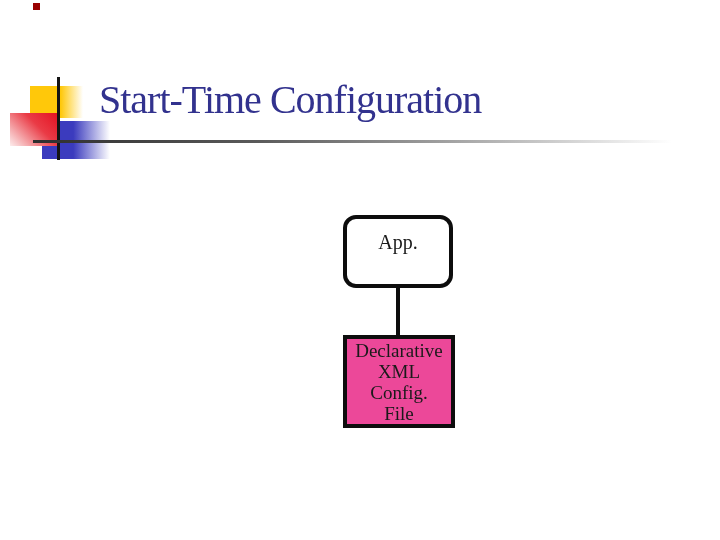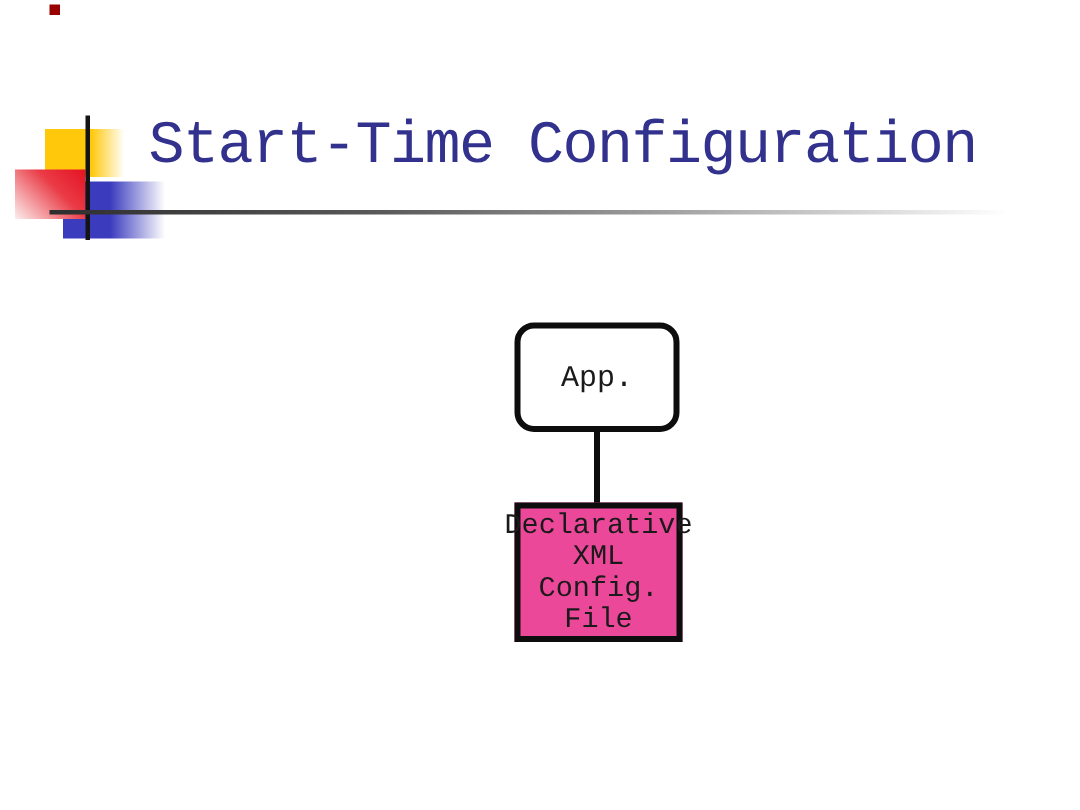--- a/index.html
+++ b/index.html
@@ -1,21 +1,21 @@
 <!DOCTYPE html>
 <html><head>
 <meta charset="utf-8">
 <style>
   html,body{margin:0;padding:0;background:#ffffff;}
   .slide{
     position:relative;
     width:720px;height:540px;
     background:#ffffff;
     overflow:hidden;
-    font-family:Liberation Mono, monospace;
+    font-family:Liberation Serif, serif;
   }
   
   .corner-accent{
     position:absolute;left:33px;top:3px;width:7px;height:7px;
     background:#990000;
   }
   
   .deco-yellow{
     position:absolute;left:30px;top:86px;width:53px;height:32px;
     background:linear-gradient(90deg,#FFC80A 0%,#FFC80A 58%,rgba(255,200,10,0) 100%);
@@ -50,21 +50,21 @@
   
   .connector{
     position:absolute;left:396px;top:284px;width:4px;height:55px;
     background:#0D0D0D;z-index:1;
   }
   .app-box{
     position:absolute;left:343px;top:215px;width:110px;height:73px;
     box-sizing:border-box;
     border:4px solid #0D0D0D;border-radius:13px;background:#ffffff;
     display:flex;justify-content:center;align-items:flex-start;
-    padding-top:24px;
+    padding-top:13px;
     z-index:2;
   }
   .app-box .label{
     font-size:20px;color:#1a1a1a;line-height:1;
   }
   .config-box{
     position:absolute;left:343px;top:335px;width:112px;height:93px;
     box-sizing:border-box;
     border:4px solid #0D0D0D;background:#ec4899;
     display:flex;flex-direction:column;justify-content:flex-start;align-items:center;

